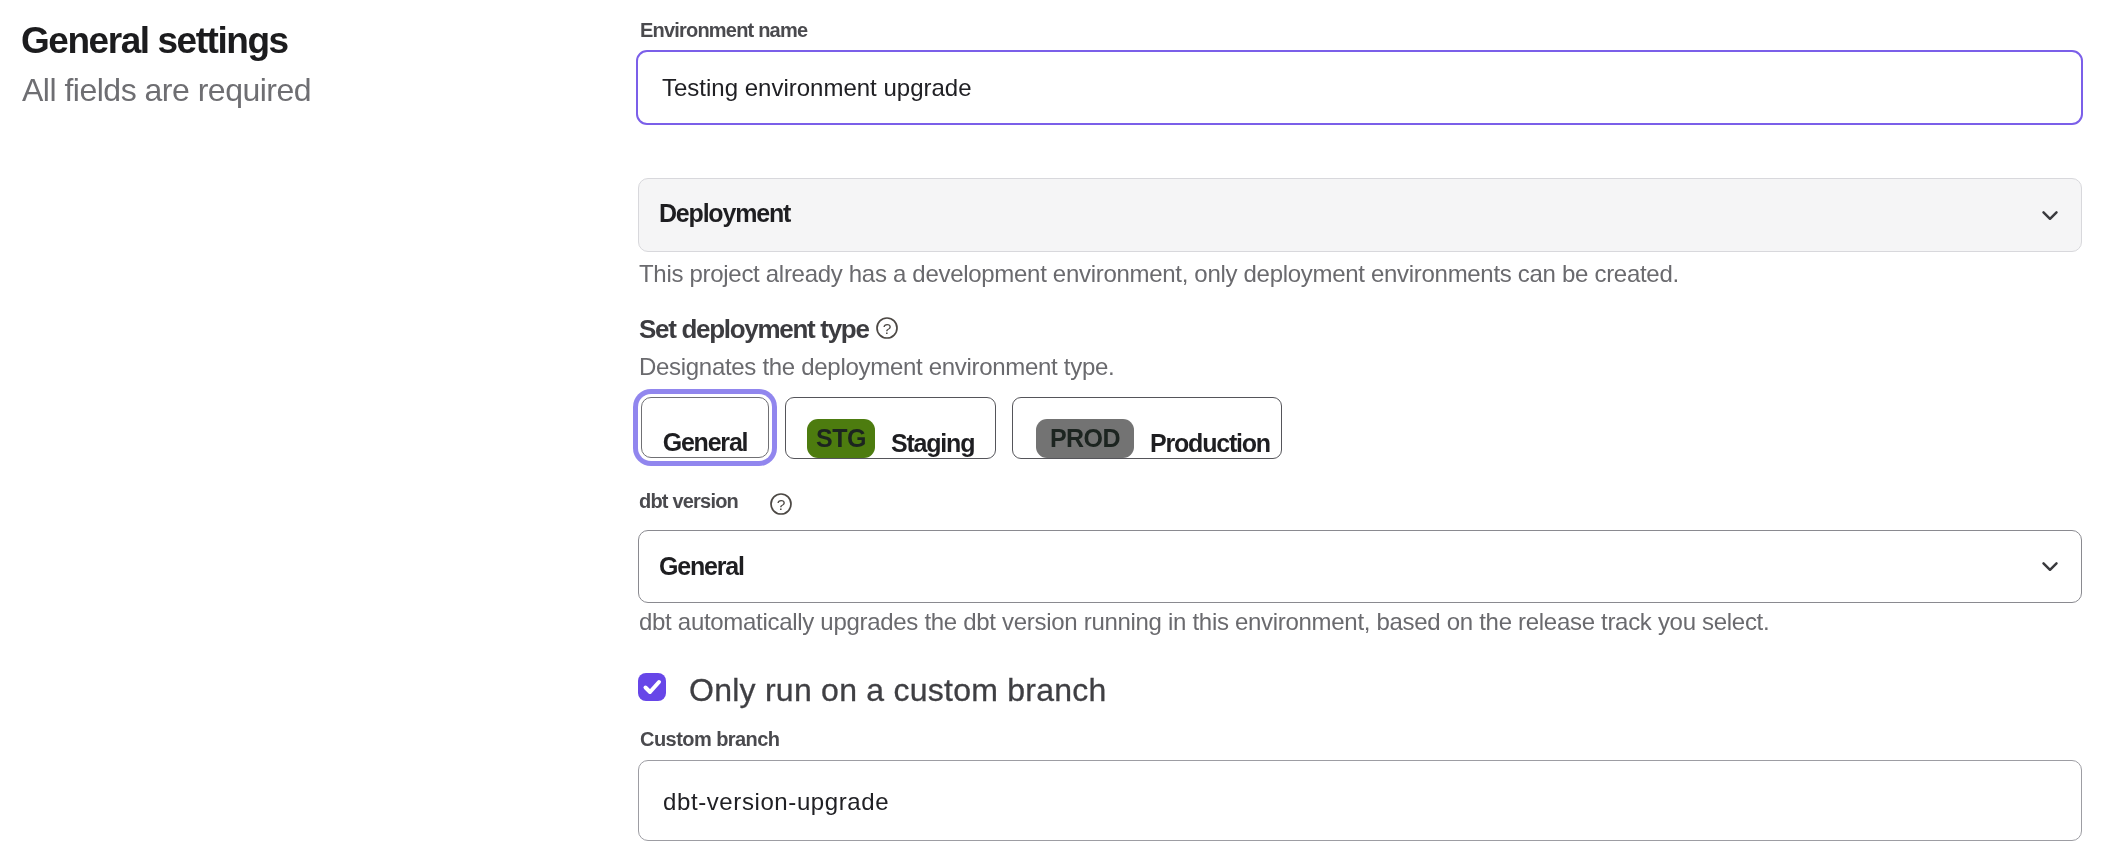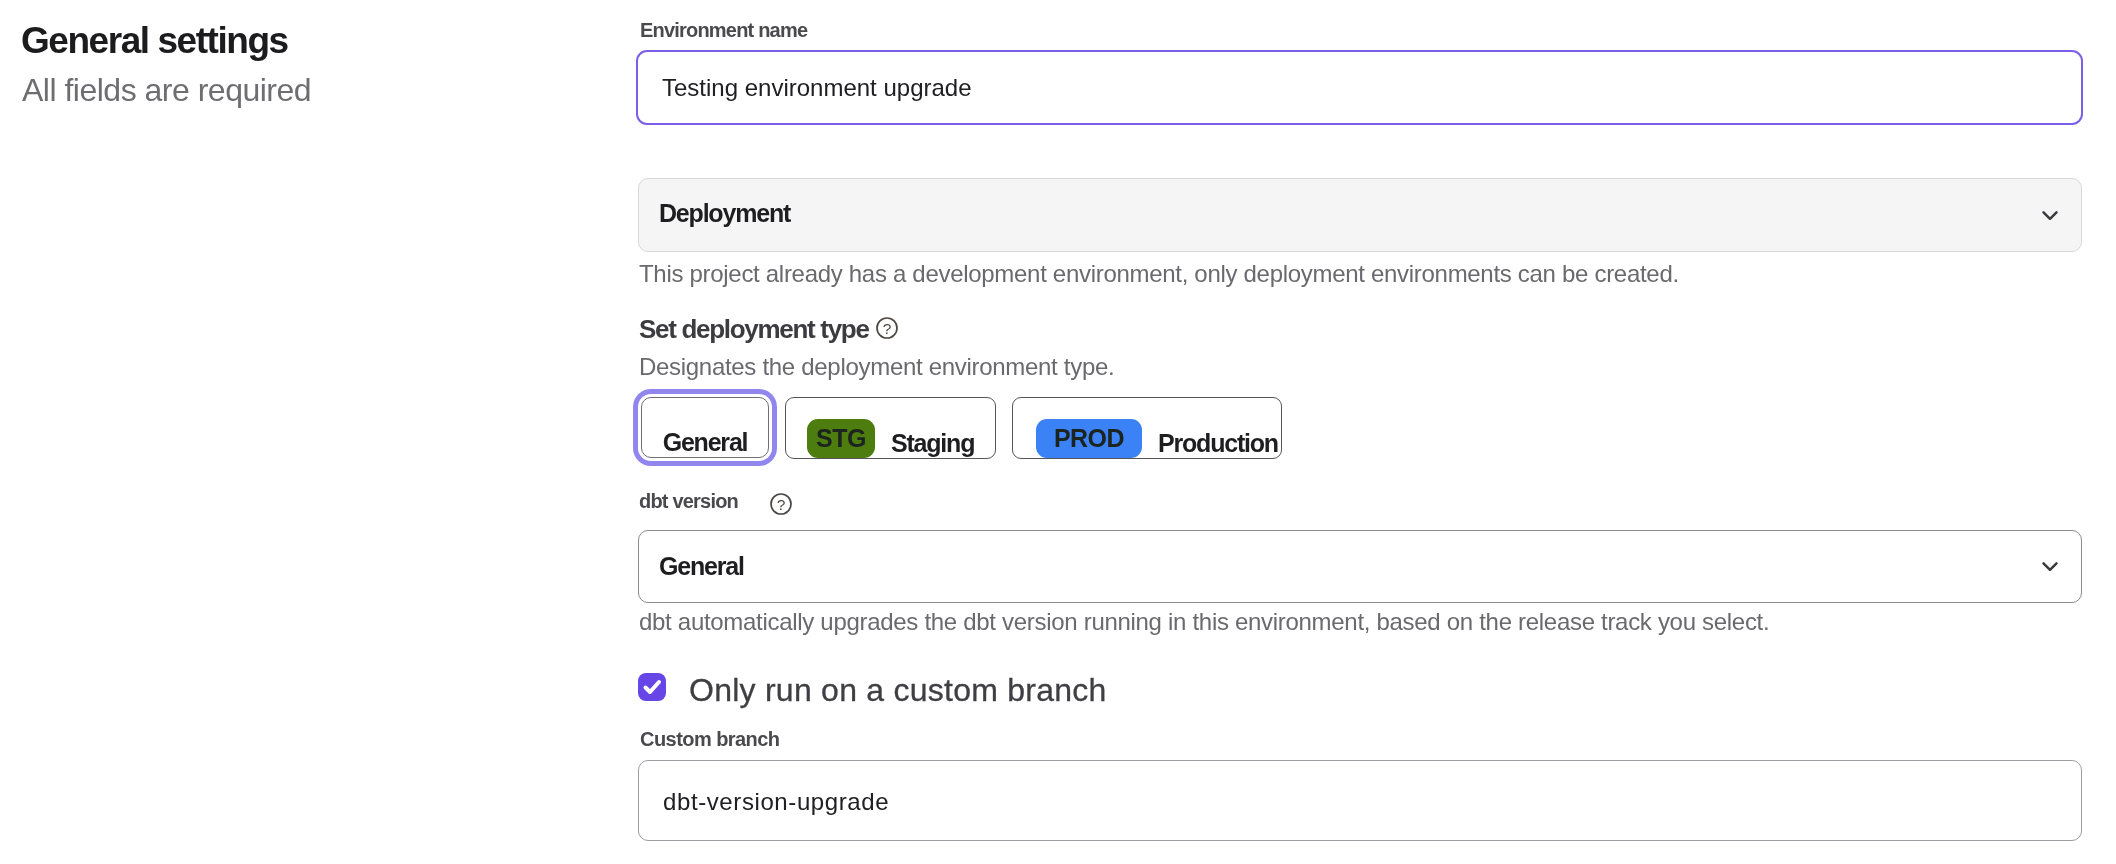--- a/index.html
+++ b/index.html
@@ -54,21 +54,21 @@
   <div class="abs help" style="left:639px; top:353px;">Designates the deployment environment type.</div>
 
   <div class="abs btn" style="left:641px; top:397px; width:128px; height:61px; justify-content:center; border-color:#707074; box-shadow:0 0 0 3px #ffffff, 0 0 0 8px #9186ee; border-radius:10px;">
     <span class="seltext">General</span>
   </div>
   <div class="abs btn" style="left:785px; width:211px; padding-left:21px;">
     <span class="badge" style="width:68px; background:#4d7c0f;">STG</span>
     <span class="seltext" style="margin-left:16px;">Staging</span>
   </div>
   <div class="abs btn" style="left:1012px; width:270px; padding-left:23px;">
-    <span class="badge" style="width:106px; background:#3b82f6;">PROD</span>
+    <span class="badge" style="width:98px; background:#737373;">PROD</span>
     <span class="seltext" style="margin-left:16px;">Production</span>
   </div>
 
   <div class="abs lbl" style="left:639px; top:490px;">dbt version</div>
   <svg class="abs" style="left:770px; top:493px;" width="22" height="22" viewBox="0 0 22 22" fill="none">
     <circle cx="11" cy="11" r="10" stroke="#4c4844" stroke-width="1.7"></circle>
     <text x="11" y="16.5" text-anchor="middle" font-family="Liberation Sans" font-size="15.5" fill="#4c4844">?</text>
   </svg>
   <div class="abs box sel2"></div>
   <div class="abs seltext" style="left:659px; top:552px;">General</div>

